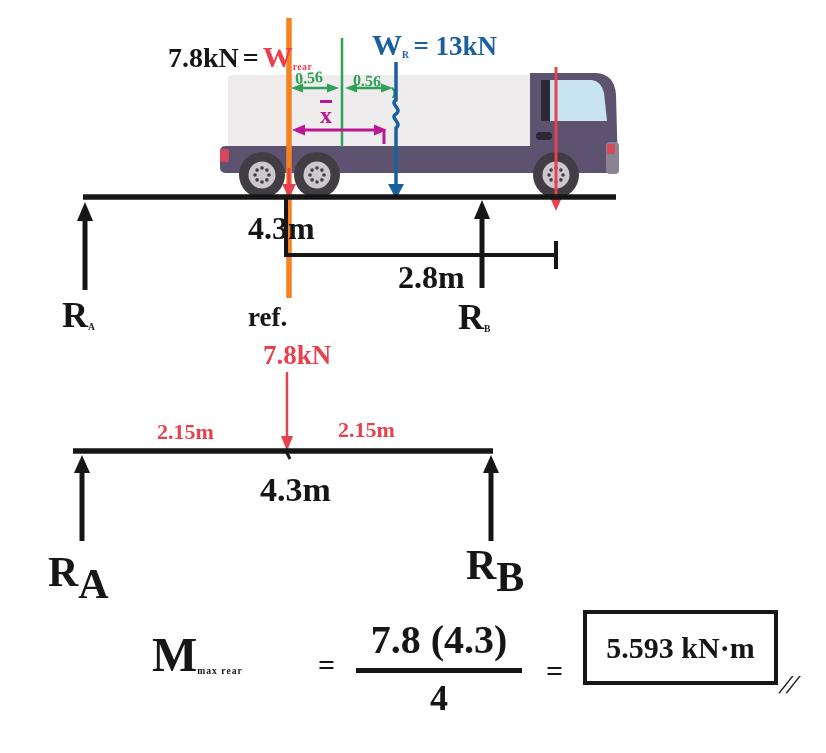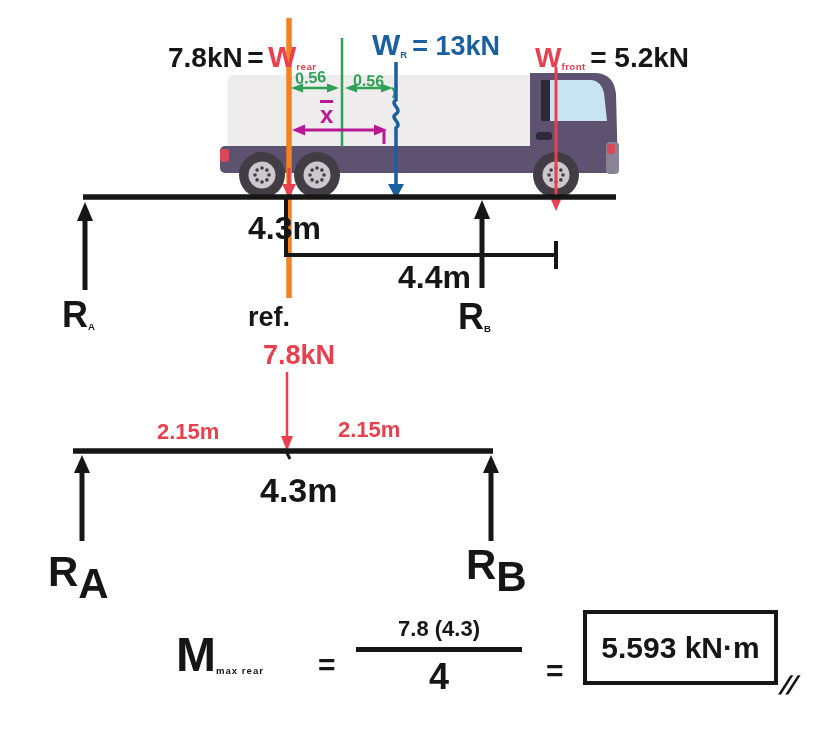--- a/index.html
+++ b/index.html
@@ -1,28 +1,28 @@
 <!DOCTYPE html>
 <html><head>
 <meta charset="utf-8">
 <style>
   html,body{margin:0;padding:0;background:#ffffff;}
   .canvas{position:relative;width:804px;height:753px;background:#ffffff;overflow:hidden;
-          font-family:Liberation Sans, sans-serif;color:#161616;}
+          font-family:Liberation Serif, serif;color:#161616;}
   .canvas svg{position:absolute;left:0;top:0;}
   .lbl{position:absolute;white-space:nowrap;font-weight:bold;line-height:1;}
   .black{color:#161616;} .red{color:#E8404E;} .blue{color:#1A5F9E;}
   .green{color:#2EA156;} .magenta{color:#BC1793;}
   .fs16{font-size:16px;} .fs22{font-size:22px;} .fs24{font-size:24px;}
   .fs27{font-size:27px;} .fs28{font-size:28px;} .fs30{font-size:30px;}
   .fs32{font-size:32px;} .fs34{font-size:34px;} .fs36{font-size:36px;} .fs48{font-size:48px;}
   .sub{font-size:0.60em;vertical-align:-0.28em;letter-spacing:0.5px;}
   .overbar{display:inline-block;border-top:3px solid #BC1793;padding-top:2px;line-height:0.85;}
   .fraction{position:absolute;text-align:center;font-weight:bold;}
-  .fraction .num{font-size:22px;padding:0 4px 5px 4px;border-bottom:5px solid #161616;}
+  .fraction .num{font-size:40px;padding:0 4px 5px 4px;border-bottom:5px solid #161616;}
   .fraction .den{font-size:36px;padding-top:4px;}
   .result-box{position:absolute;left:583px;top:610px;width:195px;height:75px;
       border:4px solid #161616;box-sizing:border-box;display:flex;align-items:center;
       justify-content:center;font-size:30px;font-weight:bold;}
   .end-marks{transform:skewX(-24deg);font-size:26px;}
   .tilt-l{transform:rotate(-4deg);} .tilt-r{transform:rotate(3deg);}
 </style>
 </head>
 <body>
 
@@ -140,35 +140,31 @@
     <span class="black fs28">7.8kN</span>
     <span class="black fs28">=</span>
     <span class="red fs30">W</span><span class="red fs30 sub">rear</span>
   </div>
 
   <div class="lbl blue" style="left:372px;top:30px;">
     <span class="fs30">W</span><span class="fs30 sub">R</span>
     <span class="fs27">= 13kN</span>
   </div>
 
-  <div class="lbl" style="left:535px;top:44px;">
-    <span class="red fs28">W</span><span class="red fs28 sub">front</span>
-    <span class="black fs28">= 5.2kN</span>
-  </div>
 
   <div class="lbl green fs16 tilt-l" style="left:295px;top:70px;">0.56</div>
   <div class="lbl green fs16 tilt-r" style="left:353px;top:73px;">0.56</div>
 
   <div class="lbl magenta fs24" style="left:320px;top:100px;">
     <span class="overbar">x</span>
   </div>
 
   <div class="lbl black fs32" style="left:248px;top:212px;">4.3m</div>
 
-  <div class="lbl black fs32" style="left:398px;top:261px;">4.4m</div>
+  <div class="lbl black fs32" style="left:398px;top:261px;">2.8m</div>
 
   <div class="lbl black" style="left:62px;top:297px;">
     <span class="fs36">R</span><span class="fs36 sub">A</span>
   </div>
 
   <div class="lbl black fs27" style="left:248px;top:304px;">ref.</div>
 
   <div class="lbl black" style="left:458px;top:299px;">
     <span class="fs36">R</span><span class="fs36 sub">B</span>
   </div>
@@ -182,21 +178,21 @@
   <div class="lbl black fs34" style="left:260px;top:473px;">4.3m</div>
 
   <div class="lbl black" style="left:48px;top:551px;">
     <span class="fs48" style="font-size:42px;">R</span><span class="fs48 sub" style="font-size:42px;">A</span>
   </div>
 
   <div class="lbl black" style="left:466px;top:544px;">
     <span class="fs48" style="font-size:42px;">R</span><span class="fs48 sub" style="font-size:42px;">B</span>
   </div>
 
-  <div class="lbl black" style="left:152px;top:631px;margin-left:24px;">
+  <div class="lbl black" style="left:152px;top:631px;">
     <span class="fs48">M</span><span class="fs48 sub" style="letter-spacing:1px;">max rear</span>
   </div>
 
   <div class="lbl black fs30" style="left:318px;top:650px;">=</div>
 
   <div class="fraction" style="left:356px;top:616px;width:166px;">
     <div class="num black">7.8 (4.3)</div>
     <div class="den black">4</div>
   </div>
 

